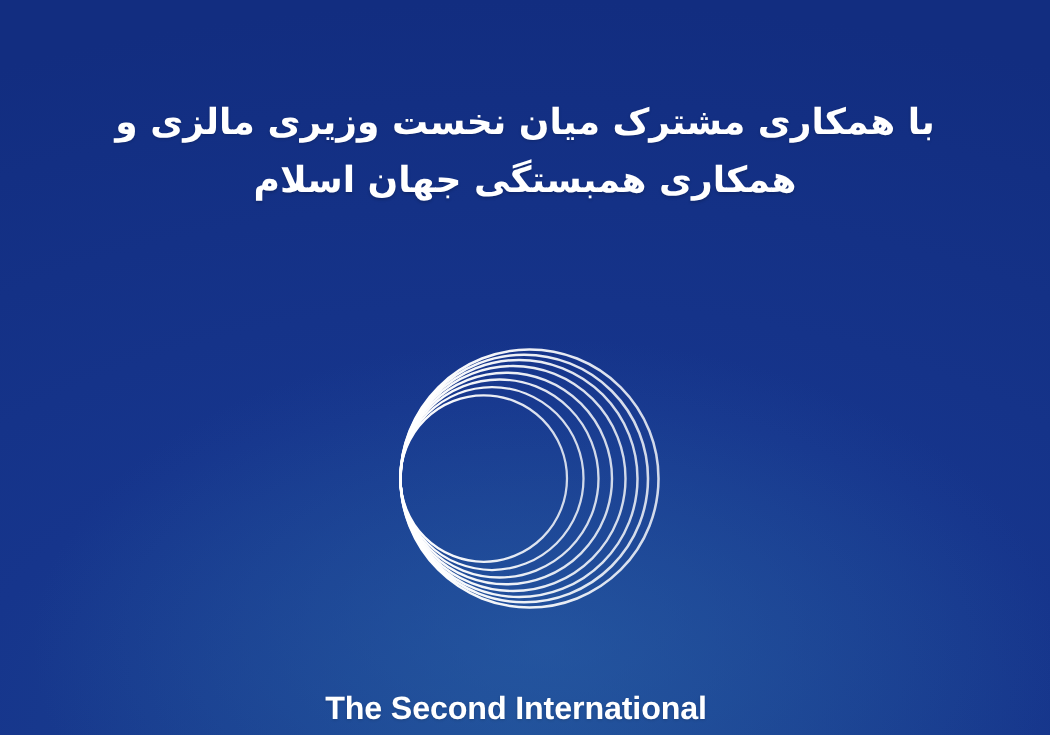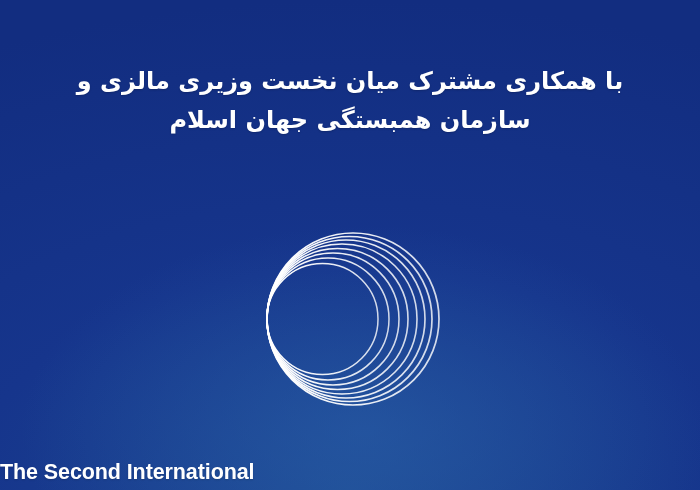--- a/index.html
+++ b/index.html
@@ -52,21 +52,21 @@
     height:186px;
   }
   .logo-wrap svg { display:block; width:188px; height:186px; overflow:visible; }
 
   
   .title-block {
     position:absolute;
     left:0;
     bottom:6px;
     width:688px;
-    text-align:left;
+    text-align:center;
     margin-top:12px;
   }
   .title-line {
     display:block;
     color:#ffffff;
     font-size:21.5px;
     font-weight:700;
     line-height:1.06;
     letter-spacing:-0.1px;
     white-space:nowrap;
@@ -83,21 +83,21 @@
     white-space:nowrap;
   }
 </style>
 </head>
 <body>
 
 <div id="poster">
 
   <div class="farsi-block">
     <span class="farsi-line">با همکاری مشترک میان نخست وزیری مالزی و</span>
-    <span class="farsi-line">سازمان همبستگی جهان اسلام</span>
+    <span class="farsi-line">همکاری همبستگی جهان اسلام</span>
   </div>
 
   <div class="logo-wrap">
     <svg viewBox="0 0 188 186" xmlns="http://www.w3.org/2000/svg">
       <defs>
 
         <linearGradient id="arcFade" x1="0" y1="0" x2="1" y2="0">
           <stop offset="0" stop-color="#ffffff" stop-opacity="1"></stop>
           <stop offset="0.18" stop-color="#ffffff" stop-opacity="0.98"></stop>
           <stop offset="0.62" stop-color="#ffffff" stop-opacity="0.9"></stop>

